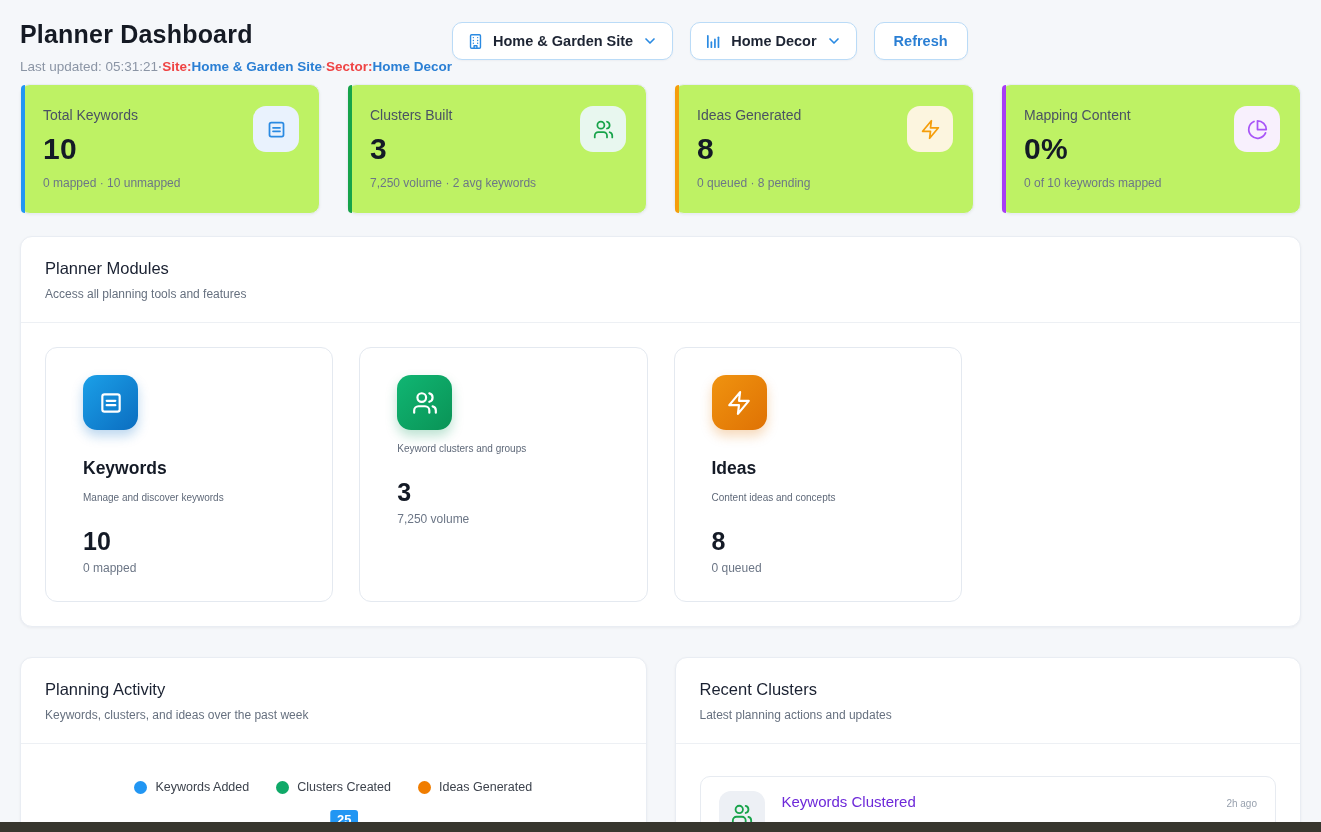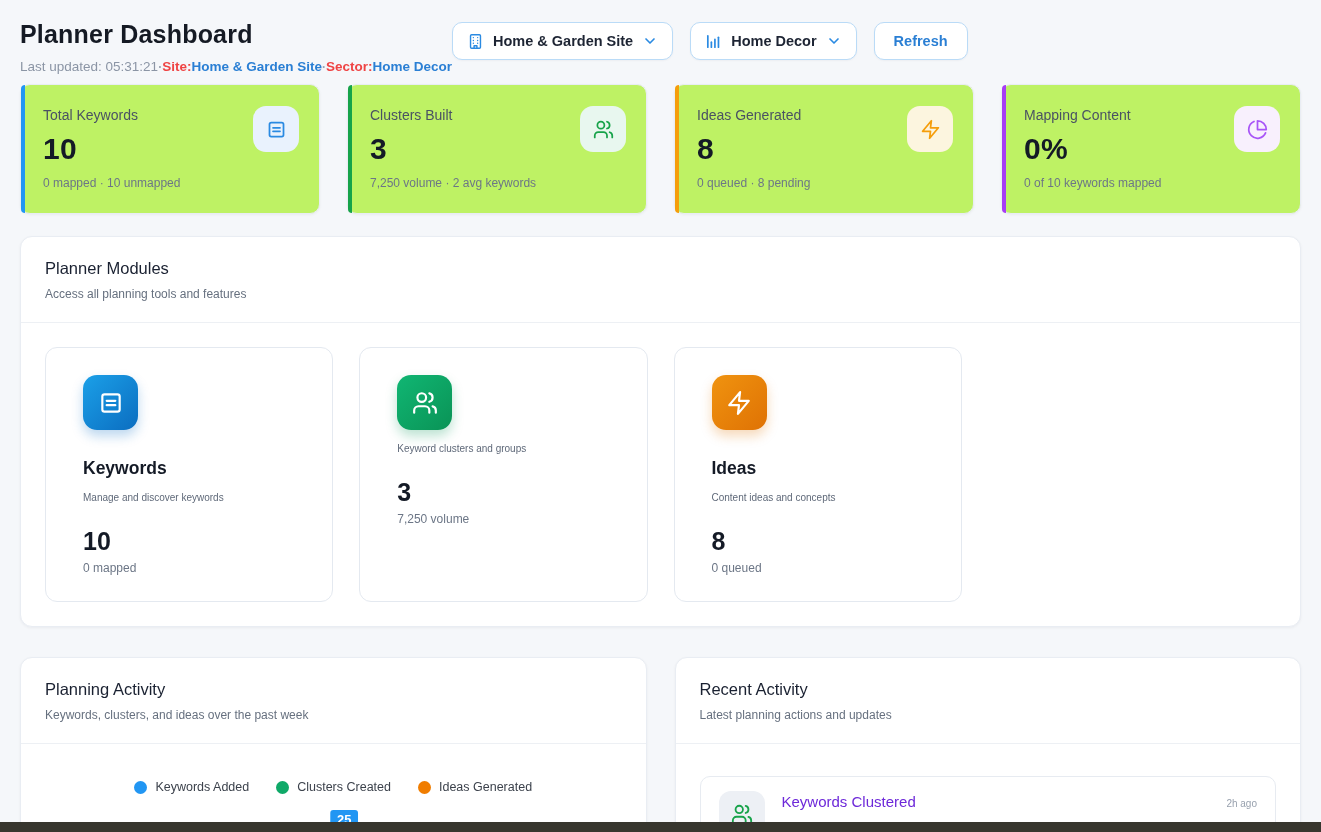--- a/index.html
+++ b/index.html
@@ -296,21 +296,21 @@
           <g>
             <rect x="549" y="16" width="30" height="21" rx="4" fill="#2196f3" stroke="#ffffff" stroke-width="2"></rect>
             <text x="564" y="31.5" text-anchor="middle" font-size="13" font-weight="bold" fill="#ffffff">24</text>
           </g>
         </svg>
       </div>
     </div>
 
     <div class="panel">
       <div class="panel-head">
-        <div class="panel-title">Recent Activity</div>
+        <div class="panel-title">Recent Clusters</div>
         <div class="panel-sub">Latest planning actions and updates</div>
       </div>
       <div class="panel-divider"></div>
 
       <div class="activity-list">
         <div class="activity-item">
           <div class="activity-icon">
             <svg width="22" height="22" viewBox="0 0 24 24" fill="none" stroke="#17a34a" stroke-width="2" stroke-linecap="round" stroke-linejoin="round">
               <path d="M16 21v-2a4 4 0 0 0-4-4H6a4 4 0 0 0-4 4v2"></path>
                 <circle cx="9" cy="7" r="4"></circle>

